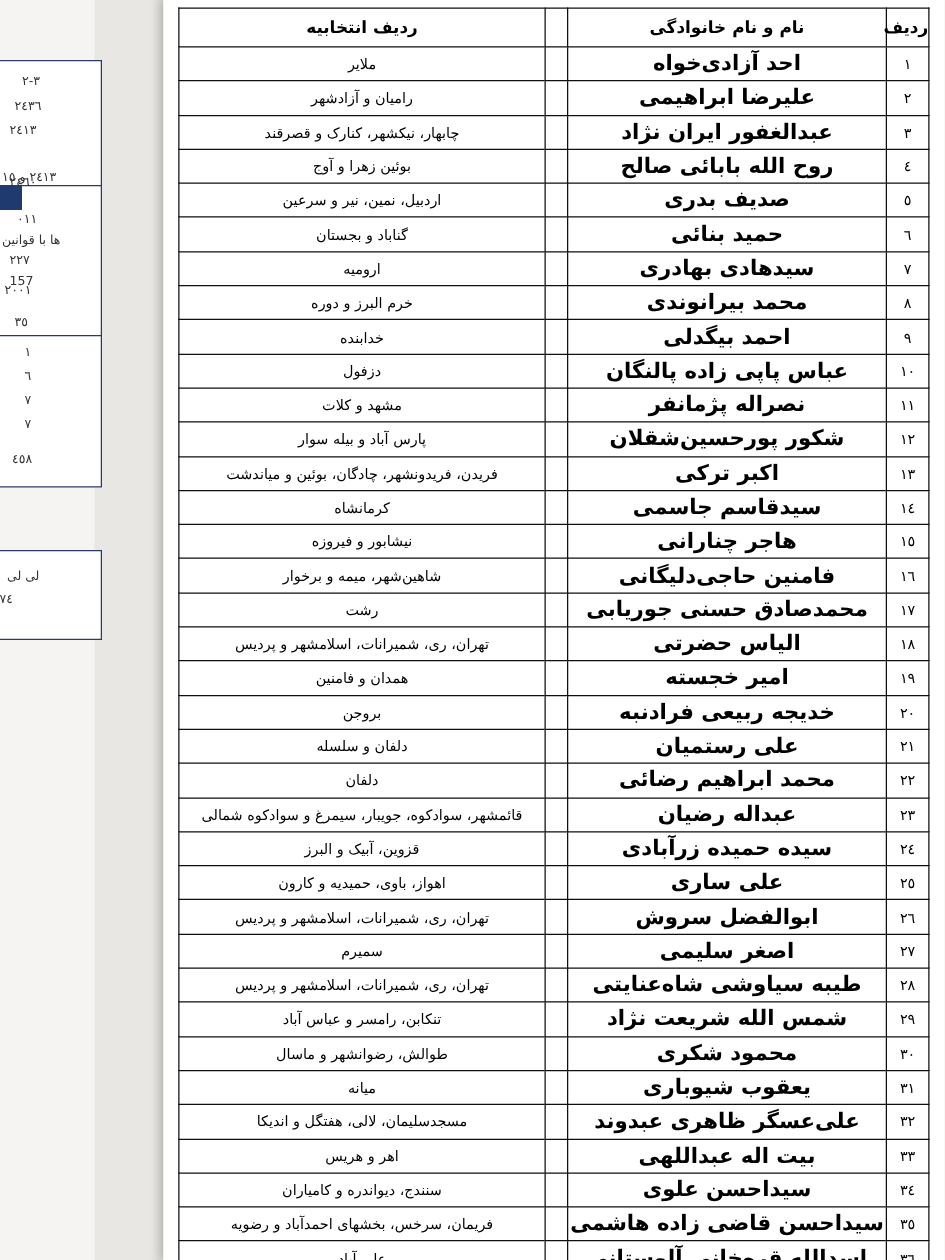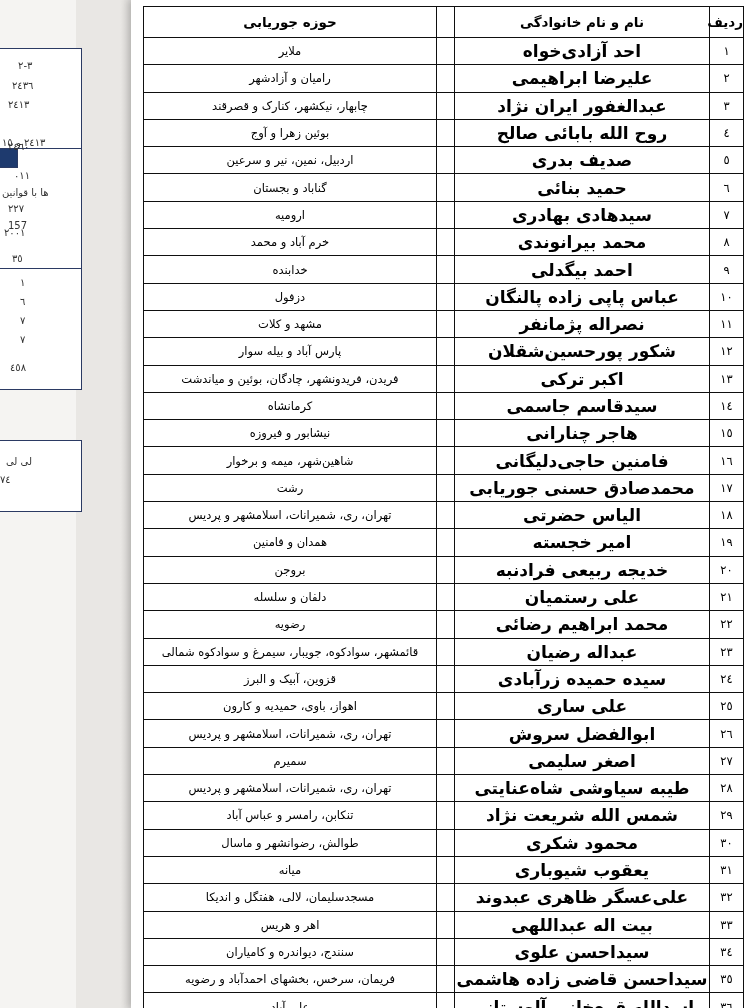--- a/index.html
+++ b/index.html
@@ -175,21 +175,21 @@
       <col class="c-row">
       <col class="c-name">
       <col class="c-gap">
       <col class="c-dist">
     </colgroup>
     <thead>
       <tr class="head">
         <th class="hdr">ردیف</th>
         <th class="hdr">نام و نام خانوادگی</th>
         <td class="gap"></td>
-        <th class="hdr">حوزه جوریابی</th>
+        <th class="hdr">ردیف انتخابیه</th>
       </tr>
     </thead>
     <tbody id="table-body">
         <tr>
           <td class="rownum">١</td>
           <td class="name">احد آزادی‌خواه</td>
           <td class="gap"></td>
           <td class="dist">ملایر</td>
         </tr>
         <tr>
@@ -225,21 +225,21 @@
         <tr>
           <td class="rownum">٧</td>
           <td class="name">سیدهادی بهادری</td>
           <td class="gap"></td>
           <td class="dist">ارومیه</td>
         </tr>
         <tr>
           <td class="rownum">٨</td>
           <td class="name">محمد بیرانوندی</td>
           <td class="gap"></td>
-          <td class="dist">خرم آباد و محمد</td>
+          <td class="dist">خرم البرز و دوره</td>
         </tr>
         <tr>
           <td class="rownum">٩</td>
           <td class="name">احمد بیگدلی</td>
           <td class="gap"></td>
           <td class="dist">خدابنده</td>
         </tr>
         <tr>
           <td class="rownum">١٠</td>
           <td class="name">عباس پاپی زاده پالنگان</td>
@@ -309,21 +309,21 @@
         <tr>
           <td class="rownum">٢١</td>
           <td class="name">علی رستمیان</td>
           <td class="gap"></td>
           <td class="dist">دلفان و سلسله</td>
         </tr>
         <tr>
           <td class="rownum">٢٢</td>
           <td class="name">محمد ابراهیم رضائی</td>
           <td class="gap"></td>
-          <td class="dist">رضویه</td>
+          <td class="dist">دلفان</td>
         </tr>
         <tr>
           <td class="rownum">٢٣</td>
           <td class="name">عبداله رضیان</td>
           <td class="gap"></td>
           <td class="dist">قائمشهر، سوادکوه، جویبار، سیمرغ و سوادکوه شمالی</td>
         </tr>
         <tr>
           <td class="rownum">٢٤</td>
           <td class="name">سیده حمیده زرآبادی</td>

